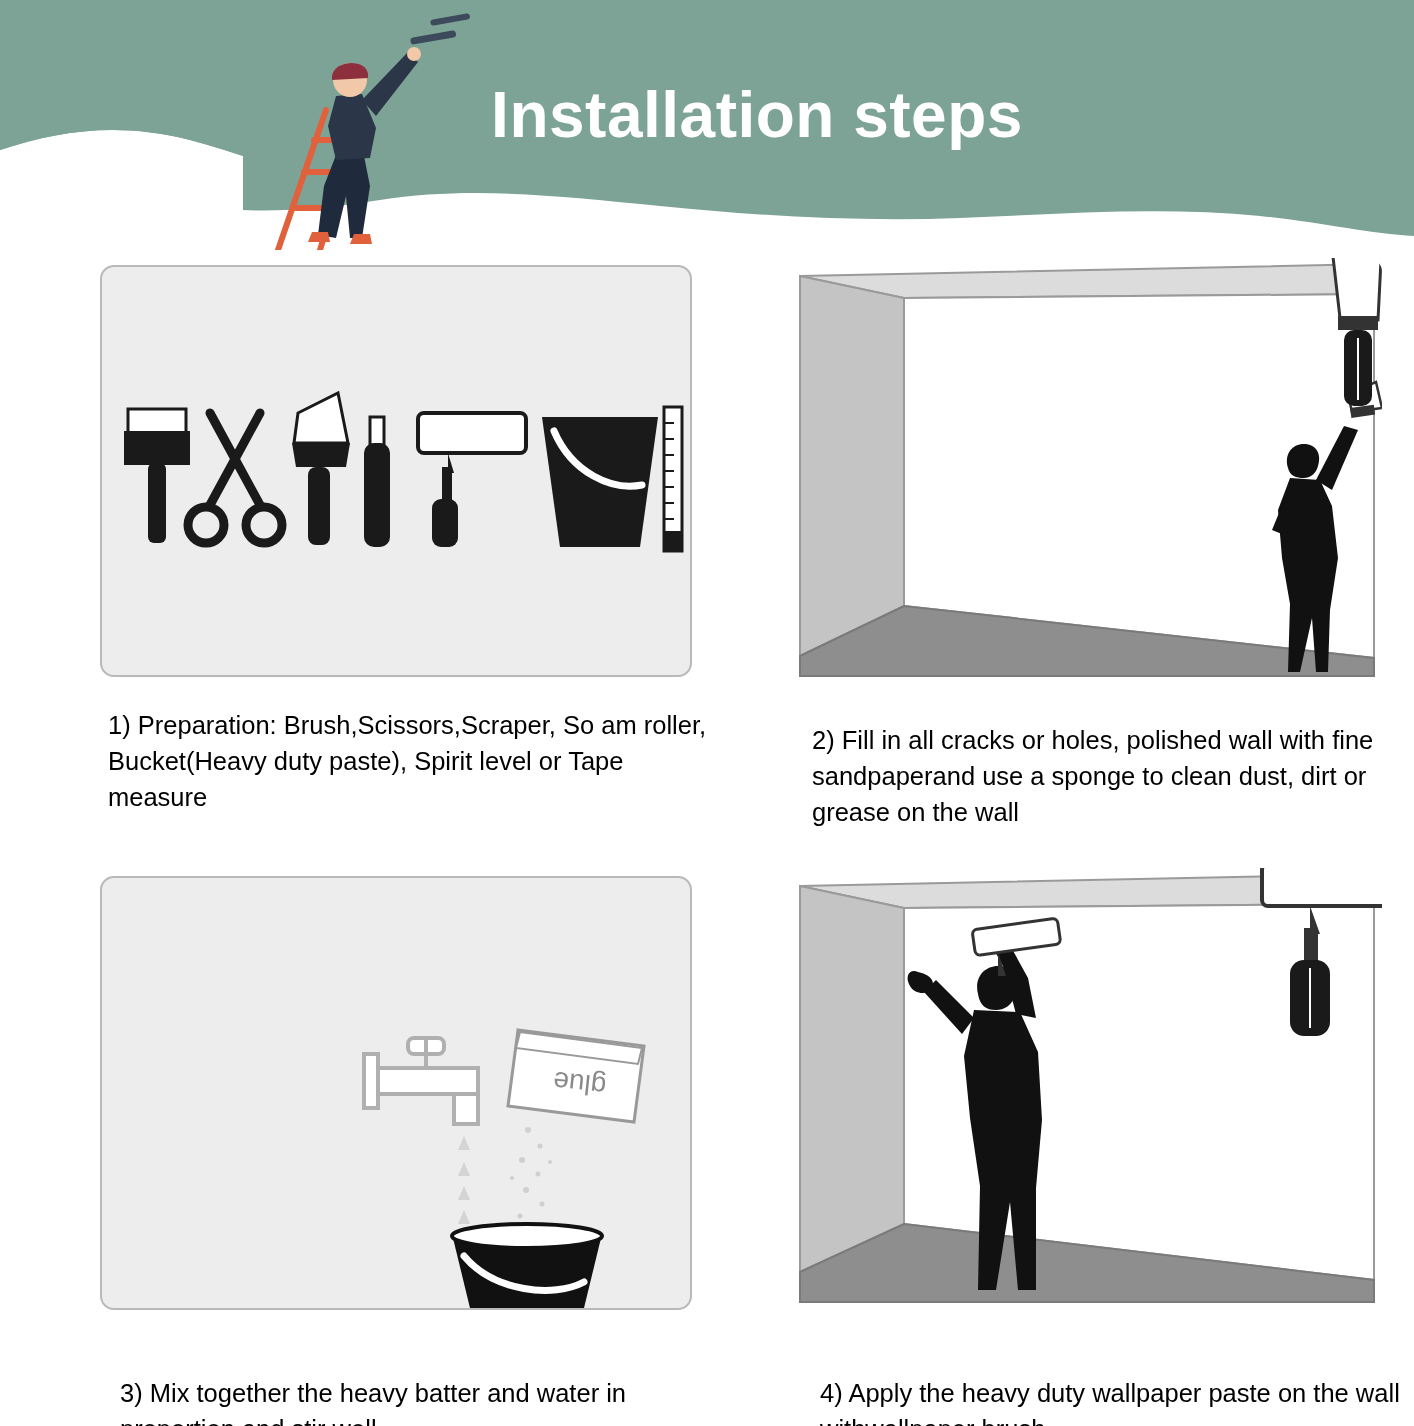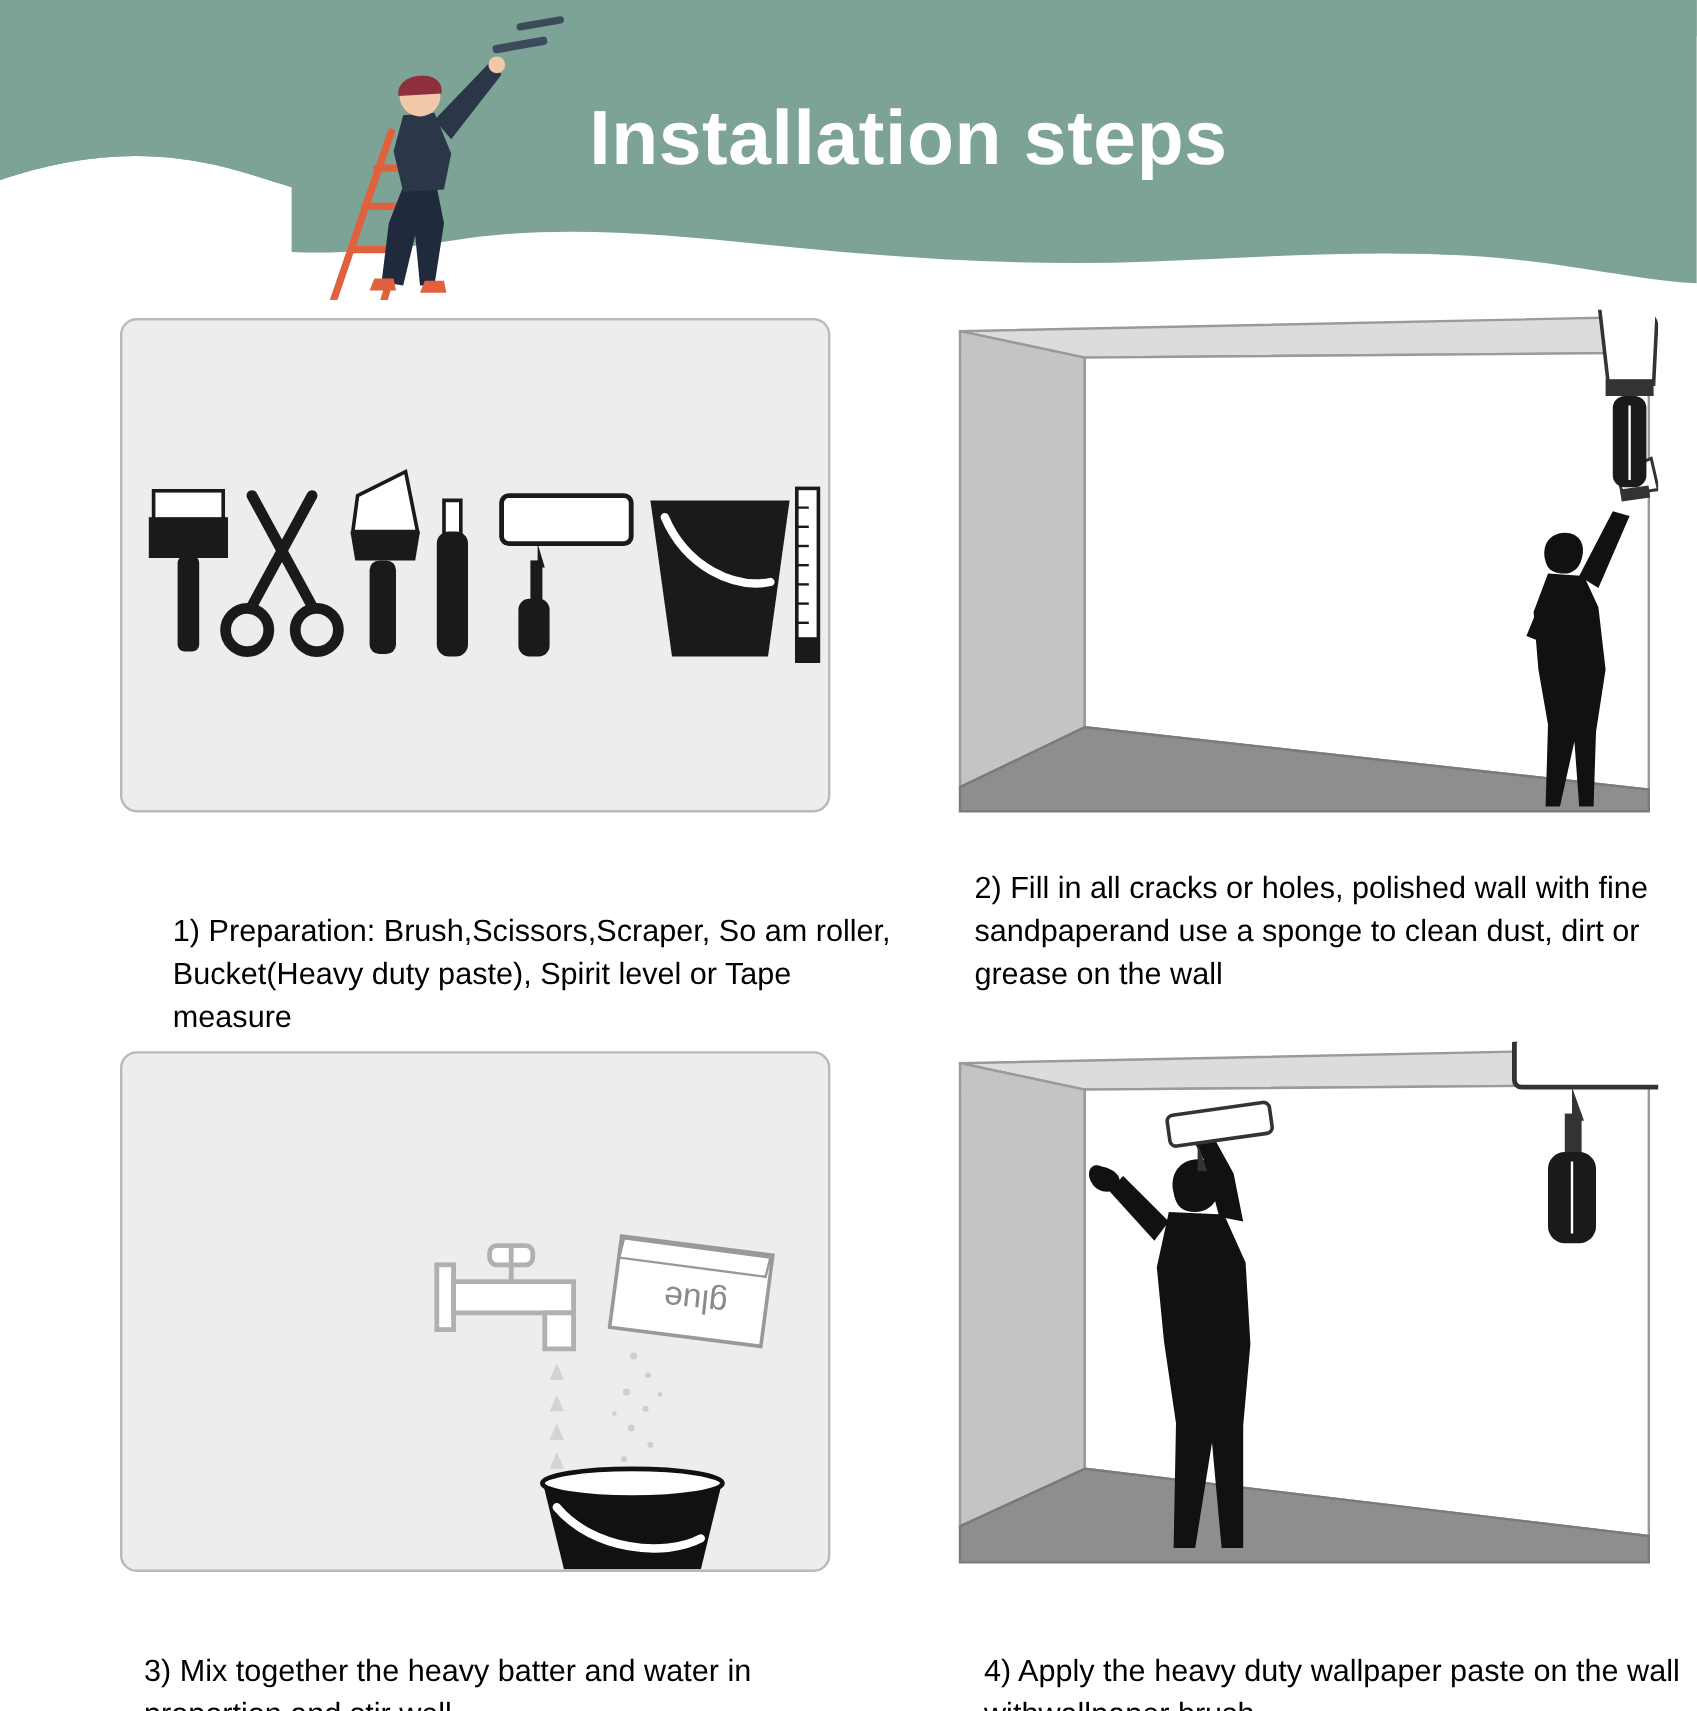--- a/index.html
+++ b/index.html
@@ -62,21 +62,21 @@
     line-height: 1.42;
     color: #000000;
   }
 
   
   #panel-1 { left: 100px; top: 265px; width: 588px; height: 408px; }
   #panel-2 { left: 792px; top: 258px; width: 590px; height: 422px; border: none; background: transparent; }
   #panel-3 { left: 100px; top: 876px; width: 588px; height: 430px; }
   #panel-4 { left: 792px; top: 868px; width: 590px; height: 438px; border: none; background: transparent; }
 
-  #caption-1 { left: 108px; top: 758px; width: 600px; margin-left: 36px; }
+  #caption-1 { left: 108px; top: 707px; width: 600px; }
   #caption-2 { left: 812px; top: 722px; width: 600px; }
   #caption-3 { left: 120px; top: 1375px; width: 580px; }
   #caption-4 { left: 820px; top: 1375px; width: 590px; }
 
   .room-svg, .panel-svg {
     display: block;
     width: 100%;
     height: 100%;
   }
 </style>

